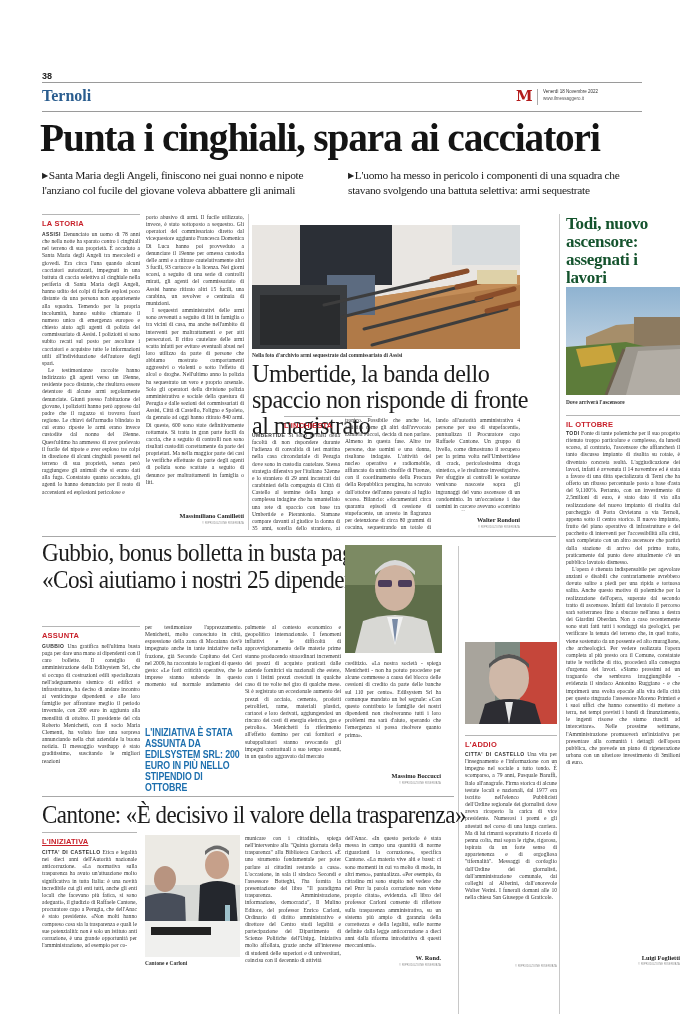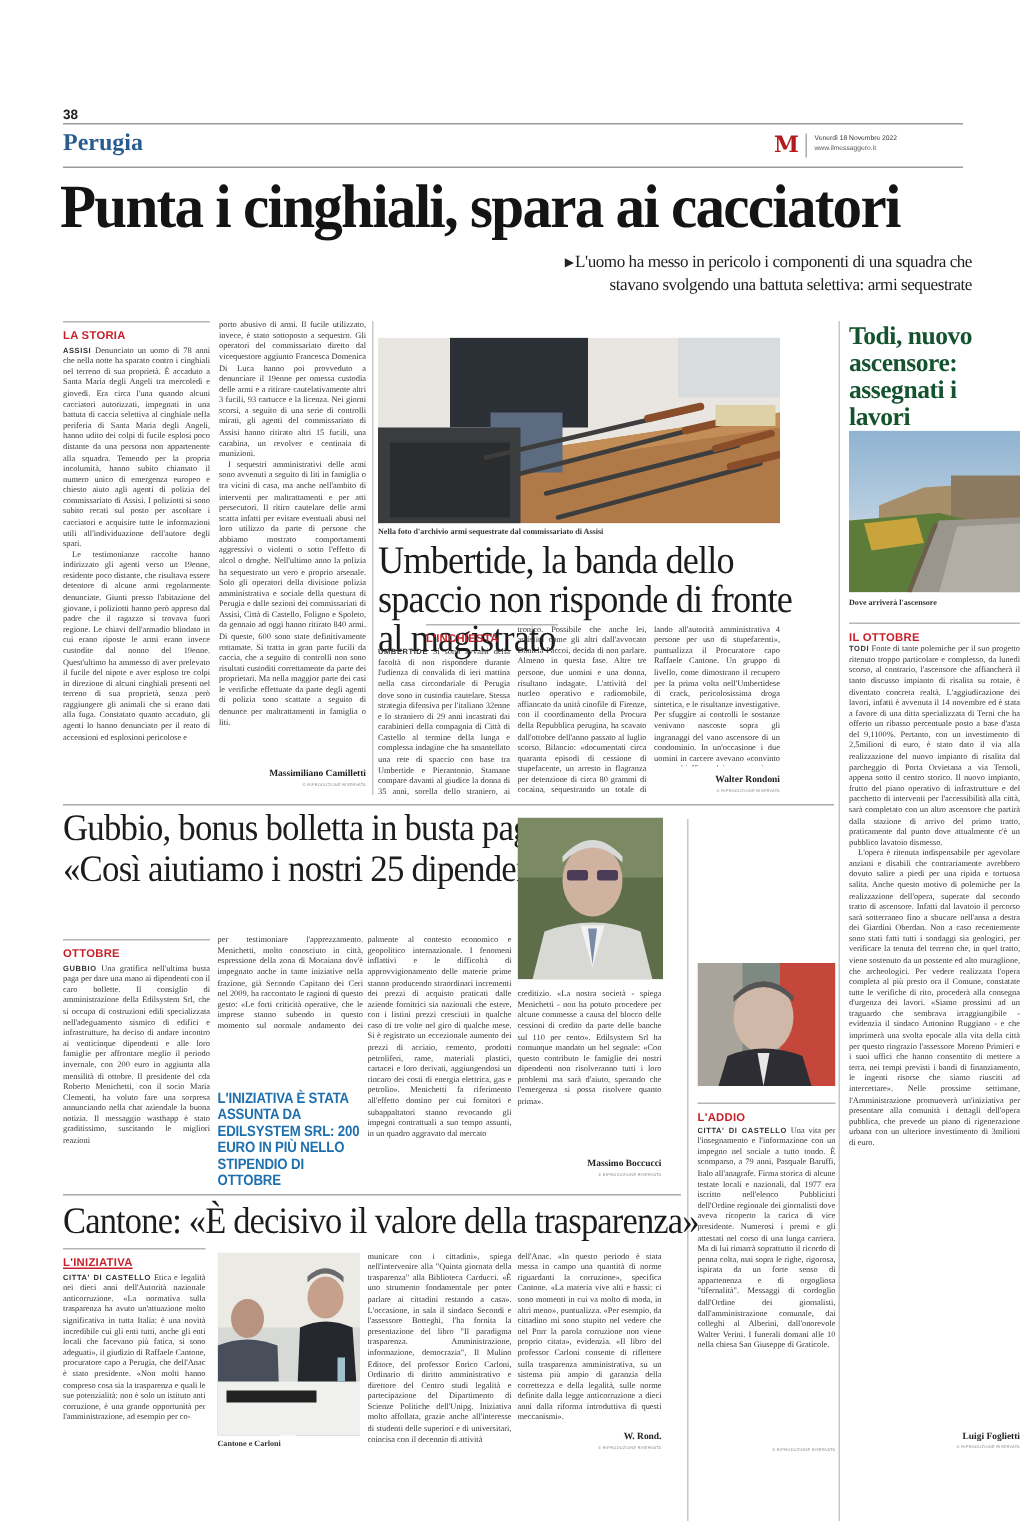--- a/index.html
+++ b/index.html
@@ -13,21 +13,21 @@
   .section { left: 42px; top: 87px; font-family: "Liberation Serif", serif; font-weight: bold; font-size: 16px; color: #2a5d8f; }
   .logo { left: 516px; top: 89px; font-family: "DejaVu Serif", serif; font-weight: bold; font-size: 15px; color: #b31b1b; line-height: 1; }
   .logo-sep { left: 537px; top: 89px; width: 1px; height: 16px; background: #aaa; }
   .dateline { left: 543px; top: 89px; font-family: "Liberation Sans", sans-serif; font-size: 4.5px; color: #333; line-height: 1.5; }
   .dateline .web { color: #555; }
   .rule-sec { left: 42px; top: 111px; width: 600px; height: 1px; background: #9a9a9a; }
 
   .headline-main { left: 40px; top: 116px; width: 610px; font-family: "Liberation Serif", serif; font-weight: bold; font-size: 41px; letter-spacing: -1.2px; line-height: 1.05; color: #141414; white-space: nowrap; transform: scaleX(0.96); transform-origin: left; }
   .kicker { font-family: "Liberation Serif", serif; font-size: 11.4px; line-height: 1.28; color: #222; letter-spacing: -0.3px; }
   .kicker-l { left: 42px; top: 168px; width: 300px; }
-  .kicker-r { left: 348px; top: 168px; width: 300px; text-align: right; }
+  .kicker-r { left: 348px; top: 168px; width: 300px; }
   .arrow { font-size: 8px; vertical-align: 1px; margin-right: 1px; }
 
   .label { font-family: "Liberation Sans", sans-serif; font-weight: bold; font-size: 7.5px; color: #c8202a; letter-spacing: 0.2px; border-top: 1px solid #b5b5b5; padding-top: 4px; }
   .col { font-size: 5.6px; line-height: 7.15px; color: #333; text-align: justify; hyphens: auto; font-family: "Liberation Serif", serif; }
   .col .loc { font-family: "Liberation Sans", sans-serif; font-weight: bold; font-size: 5px; letter-spacing: 0.4px; }
   .col p { text-indent: 6px; }
   .col p.first { text-indent: 0; }
   .sig { font-family: "Liberation Serif", serif; font-weight: bold; font-size: 6.3px; text-align: right; color: #222; }
   .repro { font-family: "Liberation Sans", sans-serif; font-size: 2.6px; text-align: right; color: #888; letter-spacing: 0.2px; }
 
@@ -45,30 +45,31 @@
 
   .castello-title { left: 465px; top: 567px; width: 80px; font-family: "Liberation Serif", serif; font-size: 12px; line-height: 1.15; color: #1c1c1c; letter-spacing: -0.3px; }
 </style>
 </head>
 <body>
 
 <div class="page">
 
   <div class="abs page-num">38</div>
   <div class="abs rule-top"></div>
-  <div class="abs section">Perugia</div>
+  <div class="abs section">Ternoli</div>
   <div class="abs logo">M</div>
   <div class="abs logo-sep"></div>
   <div class="abs dateline">
     <div>Venerdì 18 Novembre 2022</div>
     <div class="web">www.ilmessaggero.it</div>
   </div>
   <div class="abs rule-sec"></div>
 
   <div class="abs headline-main">Punta i cinghiali, spara ai cacciatori</div>
+  <div class="abs kicker kicker-l"><span class="arrow">▶</span><span>Santa Maria degli Angeli, finiscono nei guai nonno e nipote l'anziano col fucile del giovane voleva abbattere gli animali</span></div>
   <div class="abs kicker kicker-r"><span class="arrow">▶</span><span>L'uomo ha messo in pericolo i componenti di una squadra che stavano svolgendo una battuta selettiva: armi sequestrate</span></div>
 
   <div class="abs label" style="left:42px; top:214px; width:98px;">LA STORIA</div>
   <div class="abs col" style="left:42px; top:231px; width:98px; height:300px; overflow:hidden;">
     <p class="first"><span class="loc">ASSISI</span> <span>Denunciato un uomo di 78 anni che nella notte ha sparato contro i cinghiali nel terreno di sua proprietà. È accaduto a Santa Maria degli Angeli tra mercoledì e giovedì. Era circa l'una quando alcuni cacciatori autorizzati, impegnati in una battuta di caccia selettiva al cinghiale nella periferia di Santa Maria degli Angeli, hanno udito dei colpi di fucile esplosi poco distante da una persona non appartenente alla squadra. Temendo per la propria incolumità, hanno subito chiamato il numero unico di emergenza europeo e chiesto aiuto agli agenti di polizia del commissariato di Assisi. I poliziotti si sono subito recati sul posto per ascoltare i cacciatori e acquisire tutte le informazioni utili all'individuazione dell'autore degli spari.</span></p>
     <p>Le testimonianze raccolte hanno indirizzato gli agenti verso un 19enne, residente poco distante, che risultava essere detentore di alcune armi regolarmente denunciate. Giunti presso l'abitazione del giovane, i poliziotti hanno però appreso dal padre che il ragazzo si trovava fuori regione. Le chiavi dell'armadio blindato in cui erano riposte le armi erano invece custodite dal nonno del 19enne. Quest'ultimo ha ammesso di aver prelevato il fucile del nipote e aver esploso tre colpi in direzione di alcuni cinghiali presenti nel terreno di sua proprietà, senza però raggiungere gli animali che si erano dati alla fuga. Constatato quanto accaduto, gli agenti lo hanno denunciato per il reato di accensioni ed esplosioni pericolose e</p>
   </div>
   <div class="abs col" style="left:146px; top:214px; width:98px; height:302px; overflow:hidden;">
     <p class="first">porto abusivo di armi. Il fucile utilizzato, invece, è stato sottoposto a sequestro. Gli operatori del commissariato diretto dal vicequestore aggiunto Francesca Domenica Di Luca hanno poi provveduto a denunciare il 19enne per omessa custodia delle armi e a ritirare cautelativamente altri 3 fucili, 93 cartucce e la licenza. Nei giorni scorsi, a seguito di una serie di controlli mirati, gli agenti del commissariato di Assisi hanno ritirato altri 15 fucili, una carabina, un revolver e centinaia di munizioni.</p>
     <p>I sequestri amministrativi delle armi sono avvenuti a seguito di liti in famiglia o tra vicini di casa, ma anche nell'ambito di interventi per maltrattamenti e per atti persecutori. Il ritiro cautelare delle armi scatta infatti per evitare eventuali abusi nel loro utilizzo da parte di persone che abbiamo mostrato comportamenti aggressivi o violenti o sotto l'effetto di alcol o droghe. Nell'ultimo anno la polizia ha sequestrato un vero e proprio arsenale. Solo gli operatori della divisione polizia amministrativa e sociale della questura di Perugia e dalle sezioni dei commissariati di Assisi, Città di Castello, Foligno e Spoleto, da gennaio ad oggi hanno ritirato 840 armi. Di queste, 600 sono state definitivamente rottamate. Si tratta in gran parte fucili da caccia, che a seguito di controlli non sono risultati custoditi correttamente da parte dei proprietari. Ma nella maggior parte dei casi le verifiche effettuate da parte degli agenti di polizia sono scattate a seguito di denunce per maltrattamenti in famiglia o liti.</p>
@@ -162,21 +163,21 @@
       <ellipse cx="50" cy="42" rx="20" ry="24" fill="#cfb3a0"></ellipse>
       <path d="M30,30 Q50,10 70,30 L70,26 Q50,4 30,26 Z" fill="#d9d9d9"></path>
       <rect x="33" y="35" width="14" height="7" rx="2" fill="#4b3c5a"></rect>
       <rect x="53" y="35" width="14" height="7" rx="2" fill="#4b3c5a"></rect>
       <path d="M10,108 L18,76 Q50,64 82,76 L90,108 Z" fill="#d8d8d4"></path>
       <path d="M42,72 L50,100 L58,72 Z" fill="#f2f2f2"></path>
       <path d="M47,74 L50,98 L53,74 Z" fill="#7a8ba6"></path>
     </svg>
   </div>
 
-  <div class="abs label" style="left:42px; top:626px; width:98px;">OTTOBRE</div>
+  <div class="abs label" style="left:42px; top:626px; width:98px;">ASSUNTA</div>
   <div class="abs col" style="left:42px; top:643px; width:98px; height:150px; overflow:hidden;">
     <p class="first"><span class="loc">GUBBIO</span> <span>Una gratifica nell'ultima busta paga per dare una mano ai dipendenti con il caro bollette. Il consiglio di amministrazione della Edilsystem Srl, che si occupa di costruzioni edili specializzata nell'adeguamento sismico di edifici e infrastrutture, ha deciso di andare incontro ai venticinque dipendenti e alle loro famiglie per affrontare meglio il periodo invernale, con 200 euro in aggiunta alla mensilità di ottobre. Il presidente del cda Roberto Menichetti, con il socio Maria Clementi, ha voluto fare una sorpresa annunciando nella chat aziendale la buona notizia. Il messaggio wasthapp è stato graditissimo, suscitando le migliori reazioni</span></p>
   </div>
   <div class="abs col" style="left:145px; top:624px; width:97px; height:64px; overflow:hidden;">
     <p class="first">per testimoniare l'apprezzamento. Menichetti, molto conosciuto in città, espressione della zona di Mocaiana dov'è impegnato anche in tante iniziative nella frazione, già Secondo Capitano dei Ceri nel 2009, ha raccontato le ragioni di questo gesto: «Le forti criticità operative, che le imprese stanno subendo in questo momento sul normale andamento dei cantieri, sono dovute princi-</p>
   </div>
   <div class="abs quote-box" style="left:145px; top:727px; width:110px;">L'INIZIATIVA È STATA ASSUNTA DA EDILSYSTEM SRL: 200 EURO IN PIÙ NELLO STIPENDIO DI OTTOBRE</div>
   <div class="abs col" style="left:245px; top:624px; width:96px; height:170px; overflow:hidden;">
     <p class="first">palmente al contesto economico e geopolitico internazionale. I fenomeni inflattivi e le difficoltà di approvvigionamento delle materie prime stanno producendo straordinari incrementi dei prezzi di acquisto praticati dalle aziende fornitrici sia nazionali che estere, con i listini prezzi cresciuti in qualche caso di tre volte nel giro di qualche mese. Si è registrato un eccezionale aumento dei prezzi di acciaio, cemento, prodotti petroliferi, rame, materiali plastici, cartacei e loro derivati, aggiungendosi un rincaro dei costi di energia elettrica, gas e petrolio». Menichetti fa riferimento all'effetto domino per cui fornitori e subappaltatori stanno revocando gli impegni contrattuali a suo tempo assunti, in un quadro aggravato dal mercato</p>
   </div>

